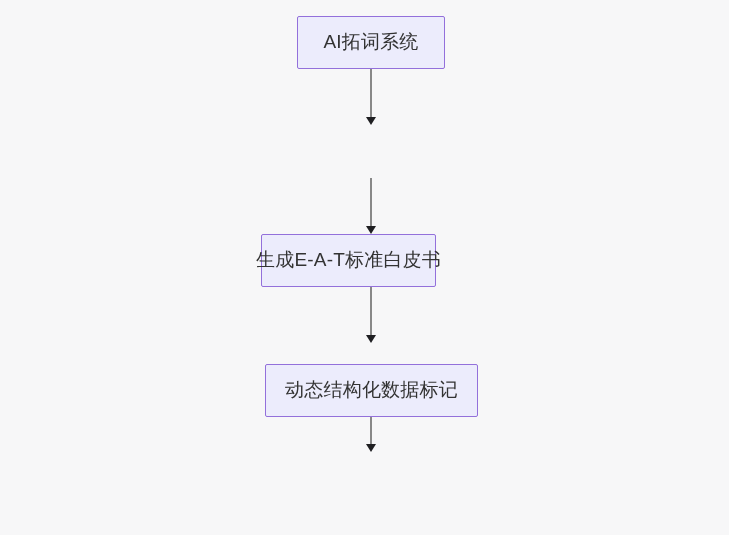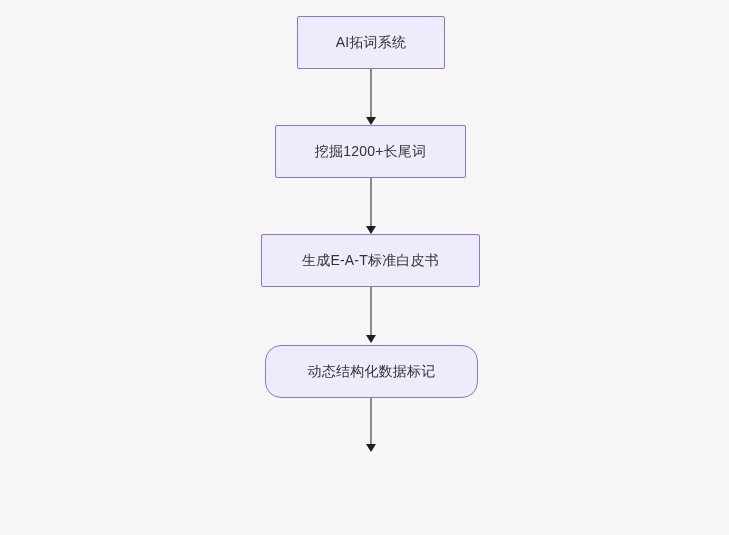--- a/index.html
+++ b/index.html
@@ -22,21 +22,21 @@
   .node {
     position: absolute;
     box-sizing: border-box;
     background: #ececfc;
     border: 1.6px solid #9370db;
     border-radius: 2px;
     display: flex;
     align-items: center;
     justify-content: center;
     color: #333333;
-    font-size: 14px;
+    font-size: 19px;
     line-height: 1.2;
     letter-spacing: 0.2px;
     white-space: nowrap;
     user-select: none;
   }
   .node-label {
     display: block;
   }
   .connector {
     position: absolute;
@@ -78,23 +78,20 @@
     <div class="arrowhead" style="top: 48px;"></div>
   </div>
   <div class="connector" id="edge4" style="left: 371px; top: 396px;">
     <div class="line" style="height: 49px;"></div>
     <div class="arrowhead" style="top: 48px;"></div>
   </div>
 
   <div class="node" id="node1" style="left: 297px; top: 16px; width: 148px; height: 53px;">
     <span class="node-label">AI拓词系统</span>
   </div>
-  <div class="node" id="node2" style="left: 275px; top: 125px; width: 191px; height: 53px;">
-    <span class="node-label">挖掘1200+长尾词</span>
-  </div>
-  <div class="node" id="node3" style="left: 261px; top: 234px; width: 219px; height: 53px;">
+  <div class="node" id="node3" style="left: 261px; top: 234px; width: 175px; height: 53px;">
     <span class="node-label">生成E-A-T标准白皮书</span>
   </div>
-  <div class="node" id="node4" style="left: 265px; top: 345px; width: 213px; height: 53px; border-radius: 16px;">
+  <div class="node" id="node4" style="left: 265px; top: 364px; width: 213px; height: 53px;">
     <span class="node-label">动态结构化数据标记</span>
   </div>
 
 </div>
 
 </body></html>

